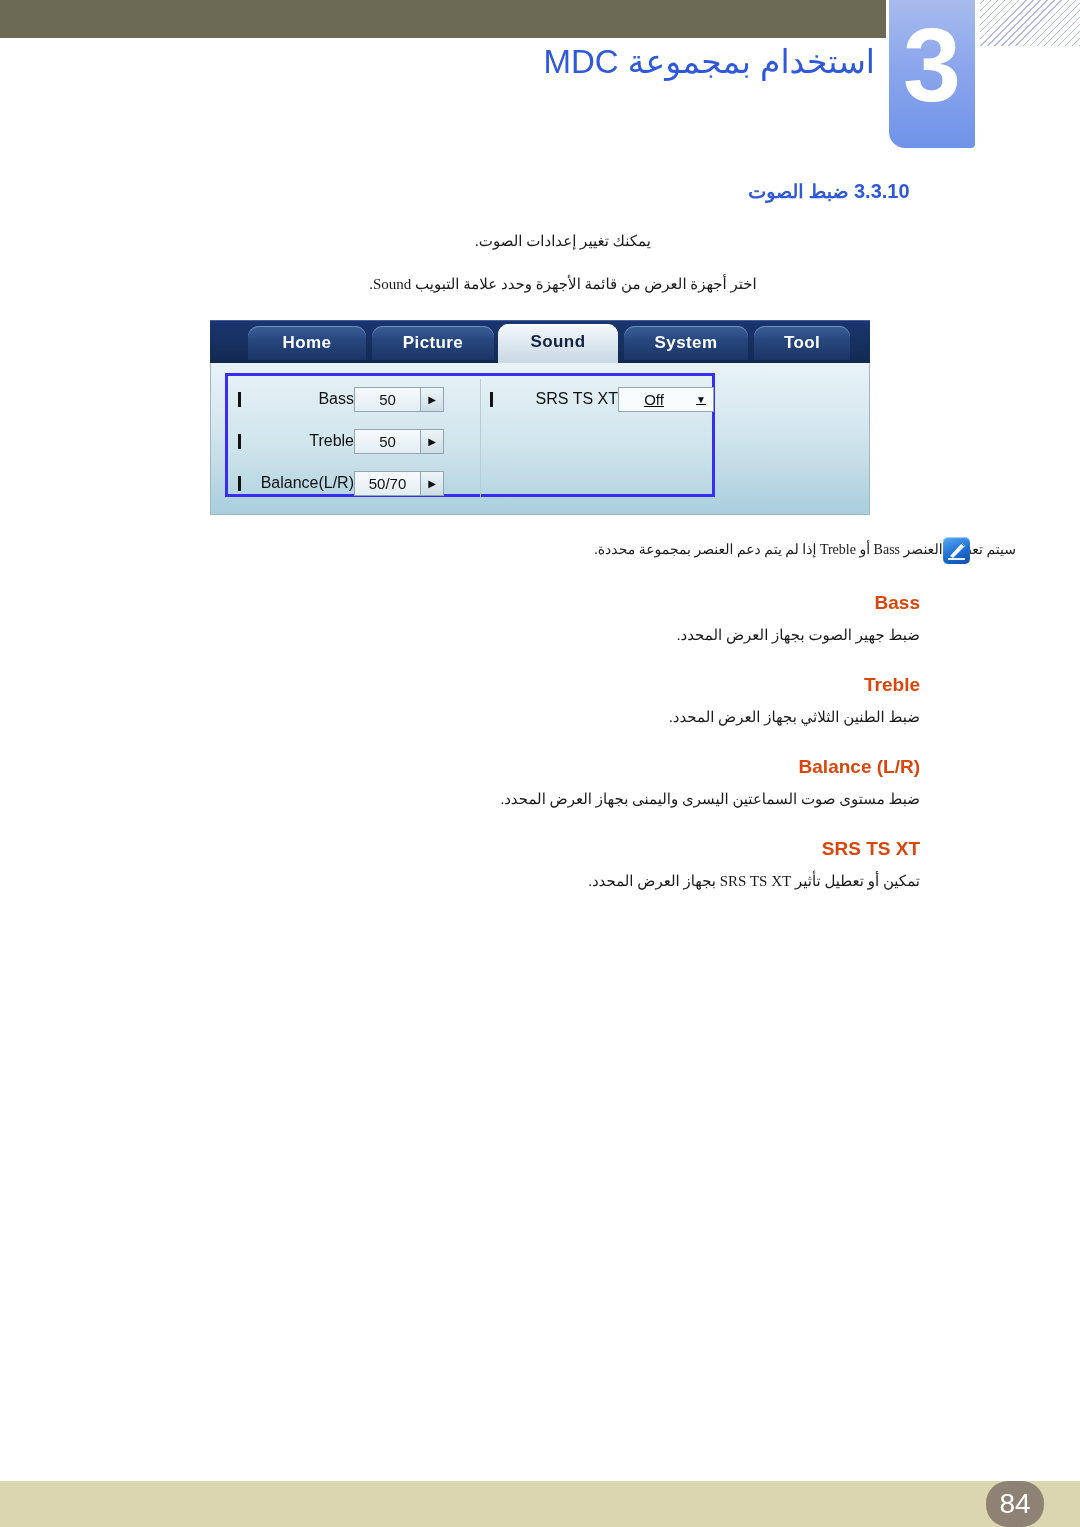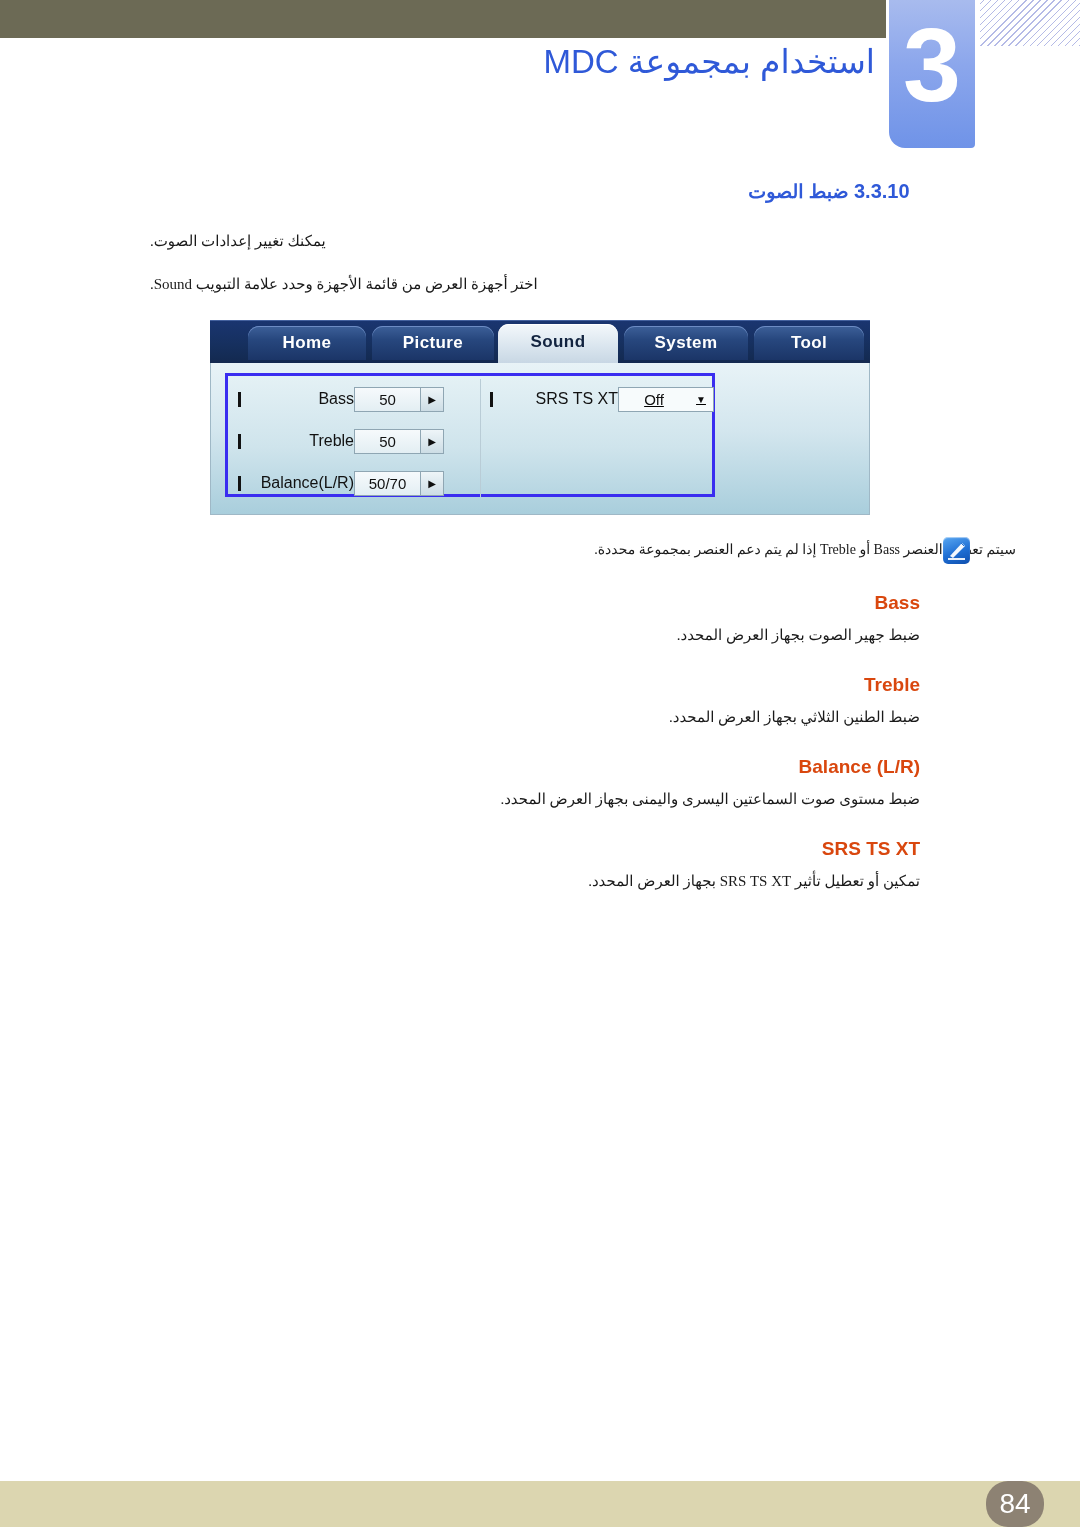--- a/index.html
+++ b/index.html
@@ -102,21 +102,21 @@
     font-size: 19px;
   }
 
   .para {
     padding-right: 104px;
     padding-left: 150px;
     color: #1a1a1a;
     font-size: 15px;
     line-height: 1.9;
     direction: rtl;
-    text-align: left;
+    text-align: center;
     font-family: "Liberation Serif", serif;
   }
   .para.spaced { margin-top: 14px; }
 
   
   .mdc-shot {
     position: relative;
     margin: 22px auto 0 auto;
     width: 660px;
     height: 193px;
@@ -148,21 +148,21 @@
     color: #12233f;
     box-shadow: inset 0 1px 0 #ffffff;
     top: 3px;
     height: 39px;
     line-height: 36px;
   }
   .tab-home    { left: 38px;  width: 118px; }
   .tab-picture { left: 162px; width: 122px; }
   .tab-sound   { left: 288px; width: 120px; }
   .tab-system  { left: 414px; width: 124px; }
-  .tab-tool    { left: 544px; width: 110px; }
+  .tab-tool    { left: 544px; width: 96px; }
 
   .mdc-body {
     position: relative;
     height: 151px;
     background: linear-gradient(180deg, #e8f3f7 0%, #d3e6ee 45%, #a9cedc 100%);
     border: 1px solid #9fb8c6;
     border-top: none;
   }
   .group-box {
     position: absolute;

